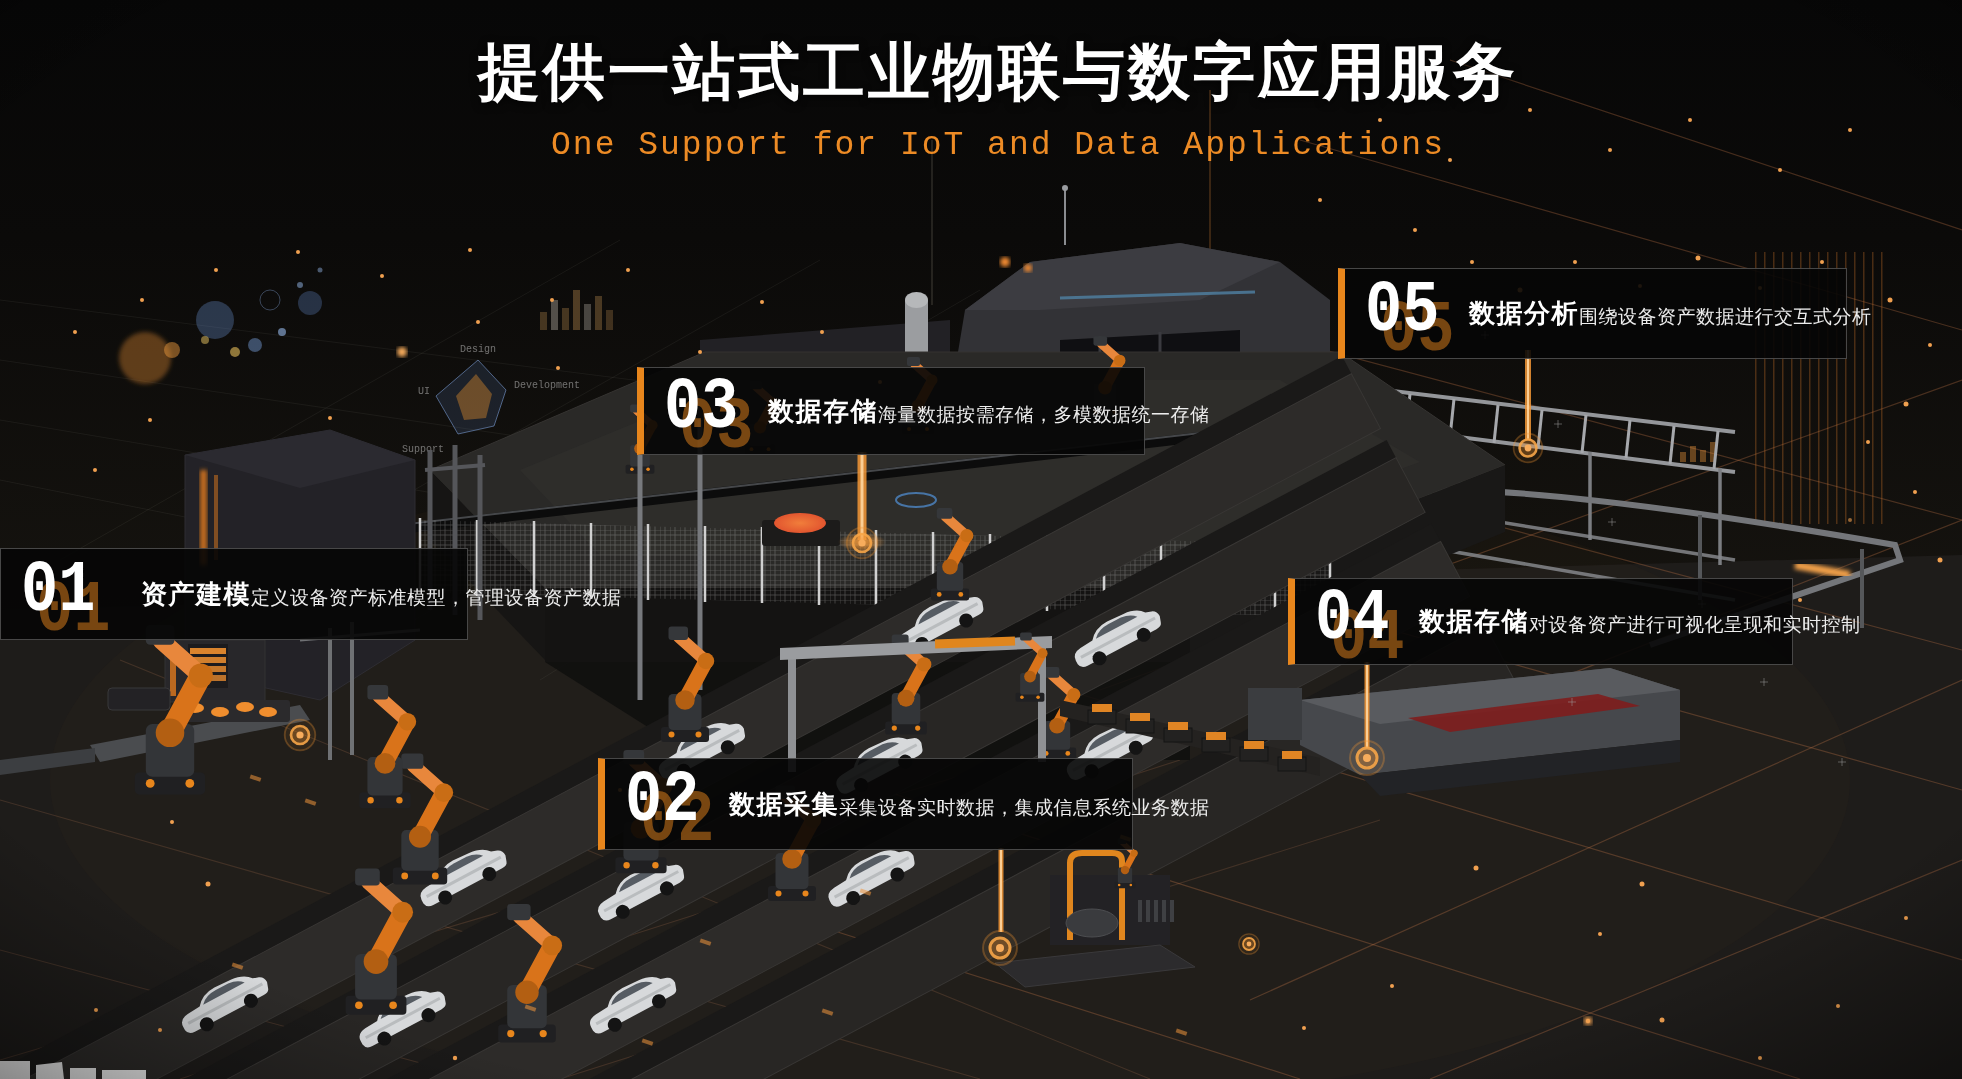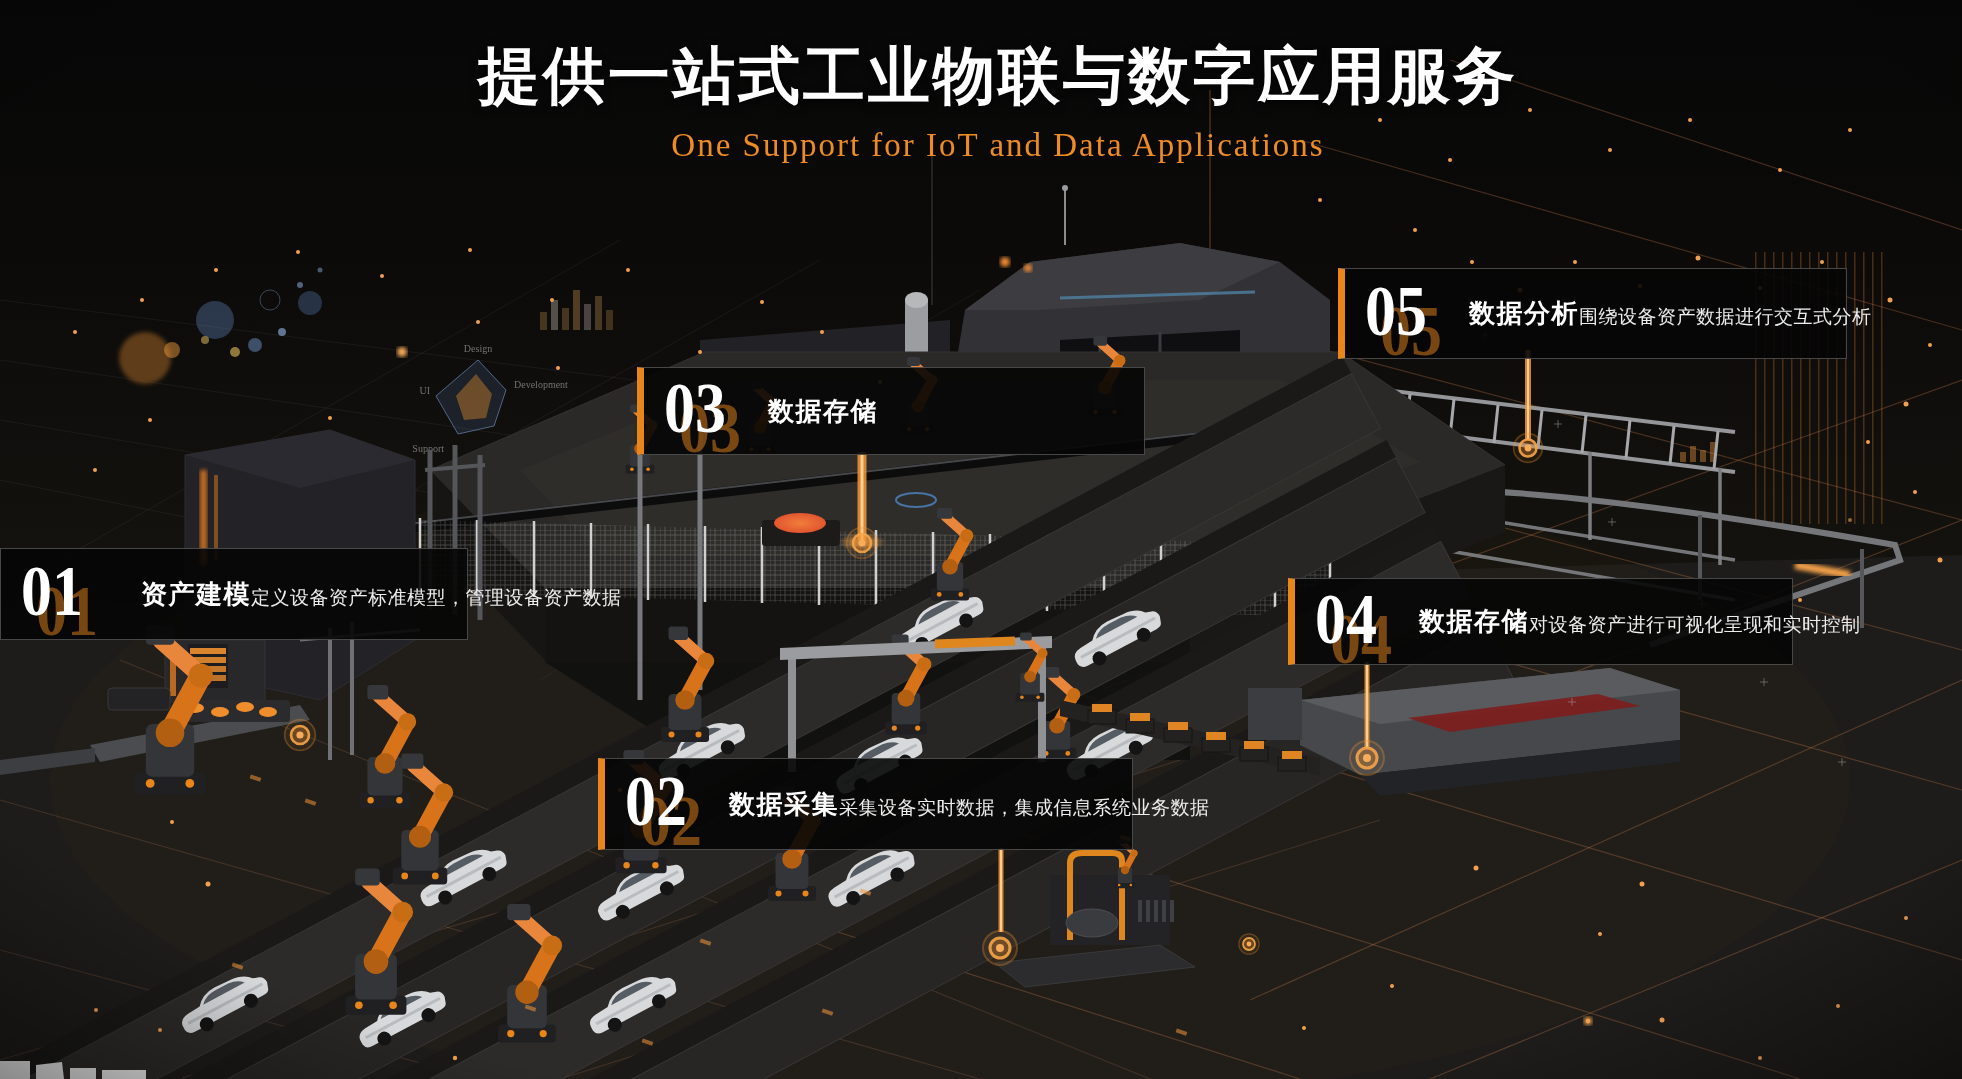--- a/index.html
+++ b/index.html
@@ -1,18 +1,18 @@
 <!DOCTYPE html>
 <html><head>
 <meta charset="utf-8">
 <style>
   html,body{margin:0;padding:0;background:#000;}
   .stage{position:relative;width:1962px;height:1079px;overflow:hidden;
          background:linear-gradient(180deg,#070707 0%,#0b0a09 22%,#15130f 55%,#1d1b18 100%);
-         font-family:Liberation Serif, serif;}
+         font-family:Liberation Mono, monospace;}
   svg.scene{position:absolute;left:0;top:0;}
 
   
   .titles{position:absolute;top:42px;left:34px;right:0;text-align:center;z-index:5;pointer-events:none;}
   .main-title{margin:0;color:#ffffff;font-size:62px;font-weight:700;letter-spacing:3px;line-height:1.12;
               text-shadow:0 2px 8px rgba(0,0,0,.8);}
   .sub-title{margin-top:16px;color:#ED8B25;font-size:33px;font-weight:400;letter-spacing:2px;}
 
   
   .callout{position:absolute;z-index:6;display:flex;align-items:center;box-sizing:border-box;
@@ -544,20 +544,21 @@
   </div>
 </div>
 
 <div class="callout co-03">
   <div class="num-wrap">
     <span class="ghost-num">03</span>
     <span class="num">03</span>
   </div>
   <div class="c-text">
     <div class="c-title">数据存储</div>
+    <div class="c-desc">海量数据按需存储，多模数据统一存储</div>
   </div>
 </div>
 
 <div class="callout co-04">
   <div class="num-wrap">
     <span class="ghost-num">04</span>
     <span class="num">04</span>
   </div>
   <div class="c-text">
     <div class="c-title">数据存储</div>

